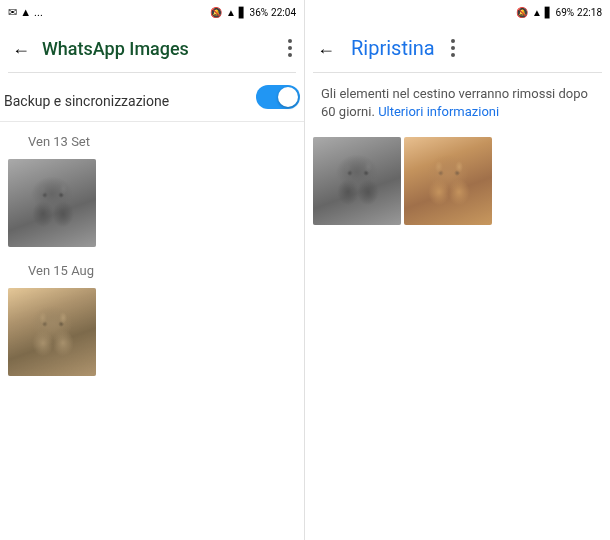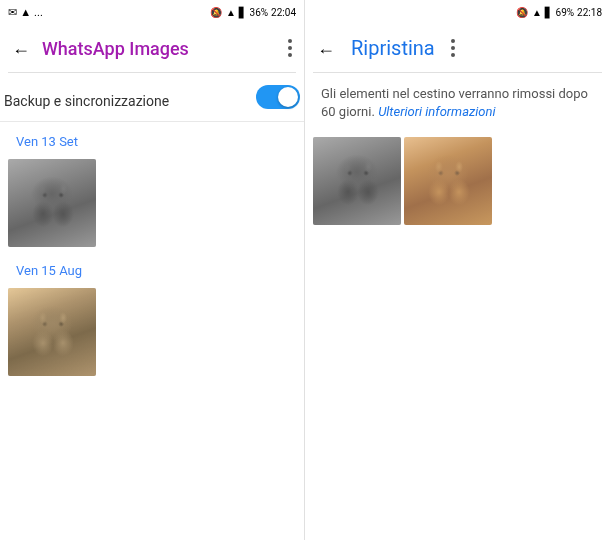--- a/index.html
+++ b/index.html
@@ -68,21 +68,21 @@
     .top-bar .back-arrow {
       font-size: 18px;
       cursor: pointer;
       color: #000;
       padding: 4px;
     }
     .top-bar .title {
       flex: 1;
       font-size: 18px;
       font-weight: 500;
-      color: #a21caf;
+      color: #14532d;
     }
 
     
     .divider {
       height: 1px;
       background: #e0e0e0;
       margin: 0 8px;
     }
 
     
@@ -113,23 +113,23 @@
       height: 20px;
       background: #fff;
       border-radius: 50%;
       top: 2px;
       right: 2px;
       box-shadow: 0 1px 3px rgba(0,0,0,0.3);
     }
 
     
     .section-header {
-      padding: 12px 16px 6px;
+      padding: 12px 28px 6px;
       font-size: 13px;
-      color: #3b82f6;
+      color: #737373;
       font-weight: 400;
     }
 
     
     .photo-grid {
       padding: 4px 8px;
       display: flex;
       flex-wrap: wrap;
       gap: 3px;
     }
@@ -190,21 +190,20 @@
     
     .trash-info {
       padding: 12px 16px;
       font-size: 13px;
       color: #555;
       line-height: 1.4;
     }
     .trash-info a {
       color: #1a73e8;
       text-decoration: none;
-      font-style: italic;
     }
 
     
     .restore-btn {
       font-size: 20px;
       color: #1a73e8;
       cursor: pointer;
       padding: 4px;
     }
 

